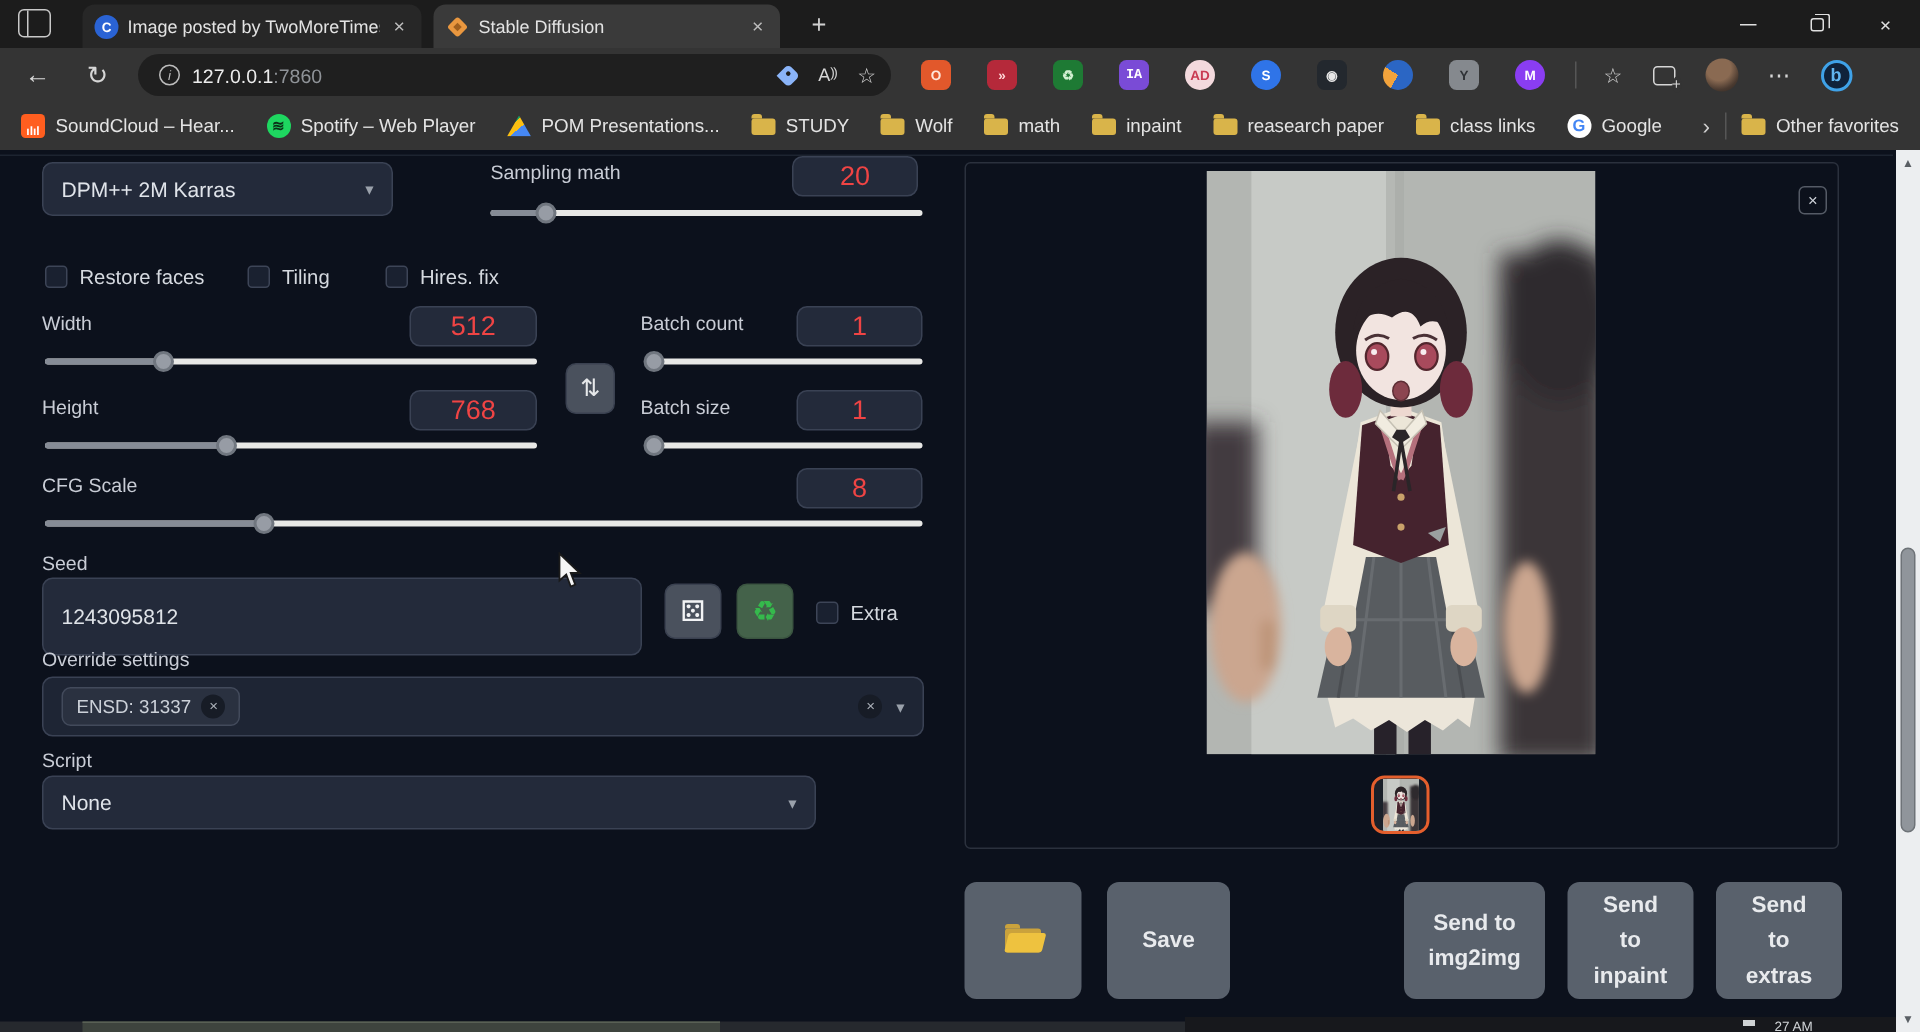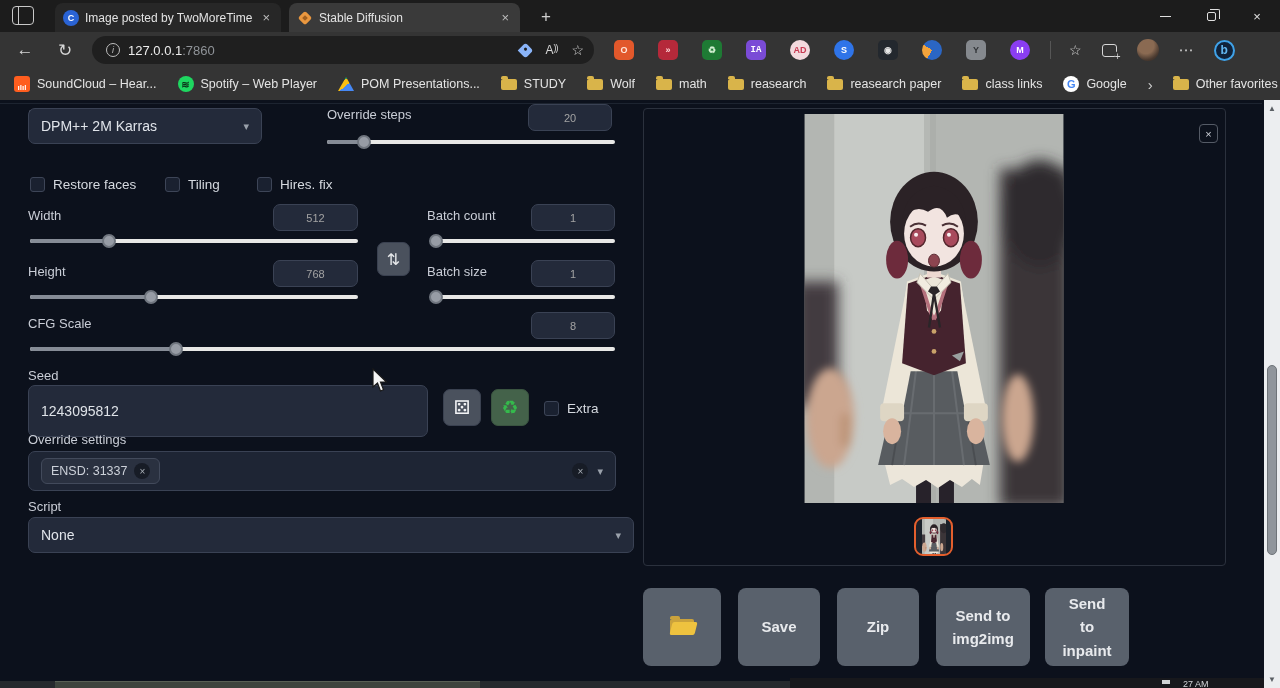--- a/index.html
+++ b/index.html
@@ -63,21 +63,21 @@
   .sp-ic { width:16px; height:16px; background:#1ed760; border-radius:50%; color:#0b3018; font-size:10px; font-weight:bold; display:flex; align-items:center; justify-content:center; }
   .dr-ic { width:16px; height:14px; background:linear-gradient(140deg,#1ea362 32%, #fbbf12 32% 56%, #4688f4 56%); clip-path:polygon(50% 0,100% 100%,0 100%); }
   .gg-ic { width:16px; height:16px; background:#fff; border-radius:50%; color:#4285f4; font-weight:bold; font-size:11px; display:flex; align-items:center; justify-content:center; }
   .bm-chevron { margin-left:auto; color:#cfcfcf; font-size:15px; }
   .bm-divider { width:1px; height:18px; background:#565656; margin:0 10px; }
 
   
   .page { position:absolute; top:100px; left:0; width:1280px; height:588px; background:#0c111c; overflow:hidden; }
   .topline { position:absolute; top:3px; left:0; width:1262px; border-top:1px solid #1d2430; }
   .lbl { position:absolute; font-size:13px; color:#c9cdd6; }
-  .valbox { position:absolute; height:27px; background:#232a3a; border:1px solid #3a4254; border-radius:7px; color:#a3a3a3; font-size:11px; display:flex; align-items:center; justify-content:center; }
+  .valbox { position:absolute; height:27px; background:#232a3a; border:1px solid #3a4254; border-radius:7px; color:#ef4444; font-size:18px; display:flex; align-items:center; justify-content:center; }
   .dropdown { position:absolute; background:#232a3a; border:1px solid #3a4254; border-radius:7px; color:#e0e4ea; font-size:14px; display:flex; align-items:center; padding:0 12px; }
   .dd-caret { margin-left:auto; color:#9aa1ab; font-size:11px; }
   .slider { position:absolute; height:16px; }
   .track { position:absolute; top:6px; left:0; right:0; height:4px; border-radius:2px; background:#e8e8e6; }
   .fill { position:absolute; top:0; left:0; height:4px; border-radius:2px; background:#868c96; }
   .knob { position:absolute; top:1px; width:14px; height:14px; border-radius:50%; background:#979ca5; border:2px solid #70767f; transform:translateX(-7px); }
   .cb { position:absolute; width:15px; height:15px; background:#1a2130; border:1.5px solid #3d4557; border-radius:3px; }
   .cb-lbl { position:absolute; font-size:13.5px; color:#d5d9df; }
   .sq-btn { position:absolute; background:#4a515d; border:1px solid #3a4150; border-radius:7px; display:flex; align-items:center; justify-content:center; }
   .seed-input { position:absolute; background:#232a3a; border:1px solid #3a4254; border-radius:7px; color:#dfe3e8; font-size:14px; display:flex; align-items:center; padding:0 12px; }
@@ -257,21 +257,21 @@
     <span class="bm">
         <span class="folder-ic"></span>
         <span>Wolf</span>
       </span>
     <span class="bm">
         <span class="folder-ic"></span>
         <span>math</span>
       </span>
     <span class="bm">
         <span class="folder-ic"></span>
-        <span>reasearch</span>
+        <span>inpaint</span>
       </span>
     <span class="bm">
         <span class="folder-ic"></span>
         <span>reasearch paper</span>
       </span>
     <span class="bm">
         <span class="folder-ic"></span>
         <span>class links</span>
       </span>
     <span class="bm">
@@ -287,21 +287,21 @@
   </div>
 
   <div class="page">
     <div class="topline"></div>
 
     <span class="lbl" style="left:28px;top:7px">Sampling class</span>
     <div class="dropdown" style="left:28px;top:8px;width:234px;height:36px">
       <span>DPM++ 2M Karras</span>
       <span class="dd-caret">▾</span>
     </div>
-    <span class="lbl" style="left:327px;top:7px">Override steps</span>
+    <span class="lbl" style="left:327px;top:7px">Sampling math</span>
     <div class="valbox" style="left:528px;top:4px;width:84px">20</div>
     <div class="slider" style="left:327px;top:34px;width:288px">
       <div class="track">
           <div class="fill" style="width:13%"></div>
         </div>
         <div class="knob" style="left:13%"></div>
     </div>
 
     <span class="cb" style="left:30px;top:77px"></span>
     <span class="cb-lbl" style="left:53px;top:77px">Restore faces</span>
@@ -376,43 +376,43 @@
         <span>ENSD: 31337</span>
         <span class="chip-x">×</span>
       </span>
       <span style="margin-left:auto;display:flex;align-items:center;gap:9px">
         <span class="clear-x">×</span>
         <span class="dd-caret">▾</span>
       </span>
     </div>
 
     <span class="lbl" style="left:28px;top:399px">Script</span>
-    <div class="dropdown" style="left:28px;top:417px;width:606px;height:36px">
+    <div class="dropdown" style="left:28px;top:417px;width:516px;height:36px">
       <span>None</span>
       <span class="dd-caret">▾</span>
     </div>
 
     <div class="panel"></div>
     <svg class="abs" style="left:804px;top:14px" width="260" height="389" viewBox="0 0 260 390">
         <use href="#art"></use>
       </svg>
     <div class="close-btn">×</div>
     <div class="thumb" style="border-color: rgb(228, 95, 45);">
       <svg width="24" height="36" viewBox="0 0 260 390">
           <use href="#art"></use>
         </svg>
     </div>
 
     <div class="gal-btn" style="left:643px;width:78px">
       <span class="openfolder"></span>
     </div>
     <div class="gal-btn" style="left:738px;width:82px">Save</div>
-    <div class="gal-btn" style="left:837px;width:82px">Zip</div>
     <div class="gal-btn" style="left:936px;width:94px;padding:4px 6px">Send to img2img</div>
     <div class="gal-btn" style="left:1045px;width:84px;padding:12px 15px">Send to inpaint</div>
+    <div class="gal-btn" style="left:1144px;width:84px;padding:0 15px">Send to extras</div>
 
     <div class="vscroll">
       <span class="arr" style="top:4px">▲</span>
       <div class="vthumb"></div>
       <span class="arr" style="bottom:4px">▼</span>
     </div>
     <div class="hscroll">
       <div class="hthumb"></div>
     </div>
     <div class="taskbar">

